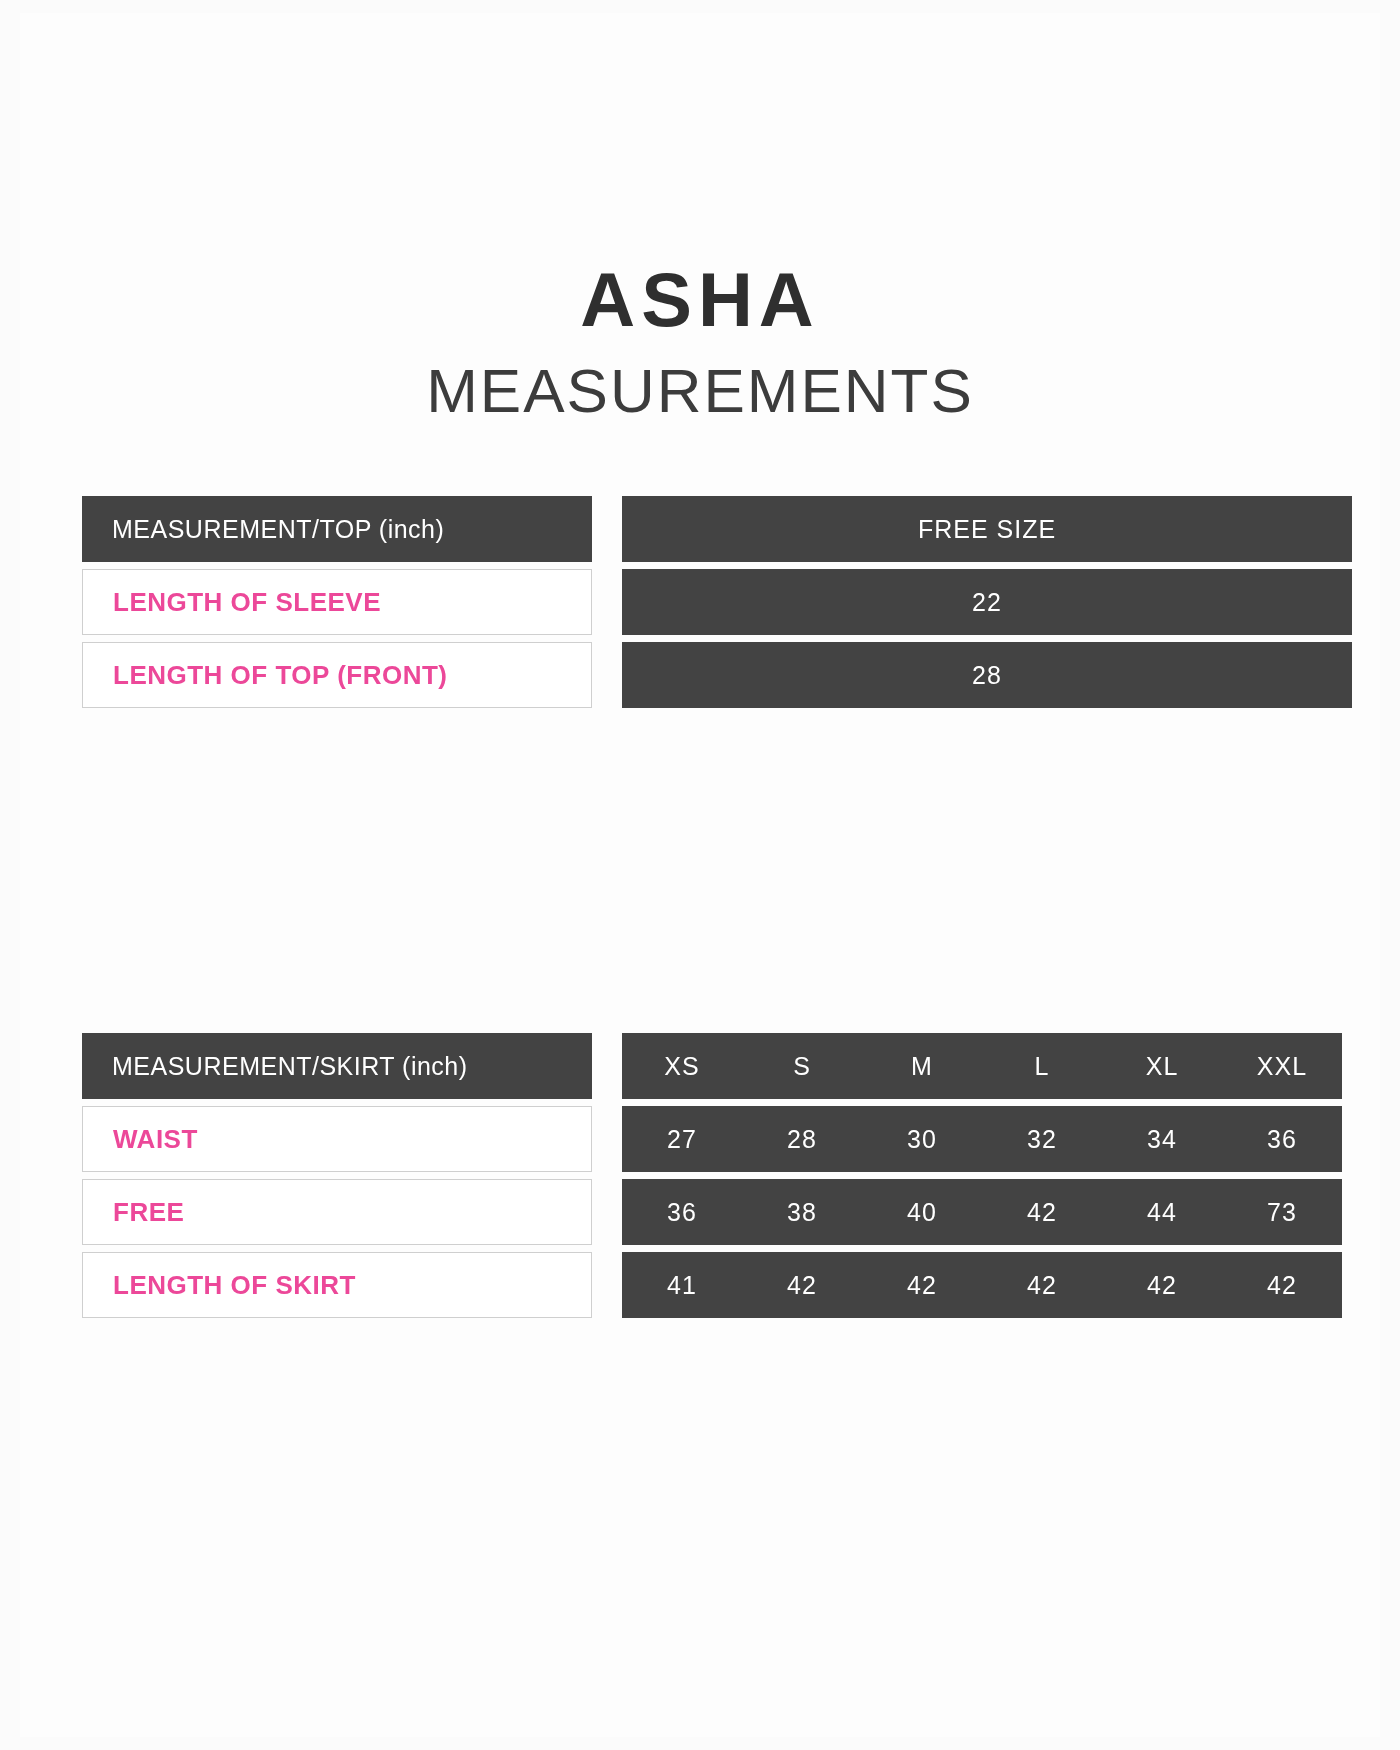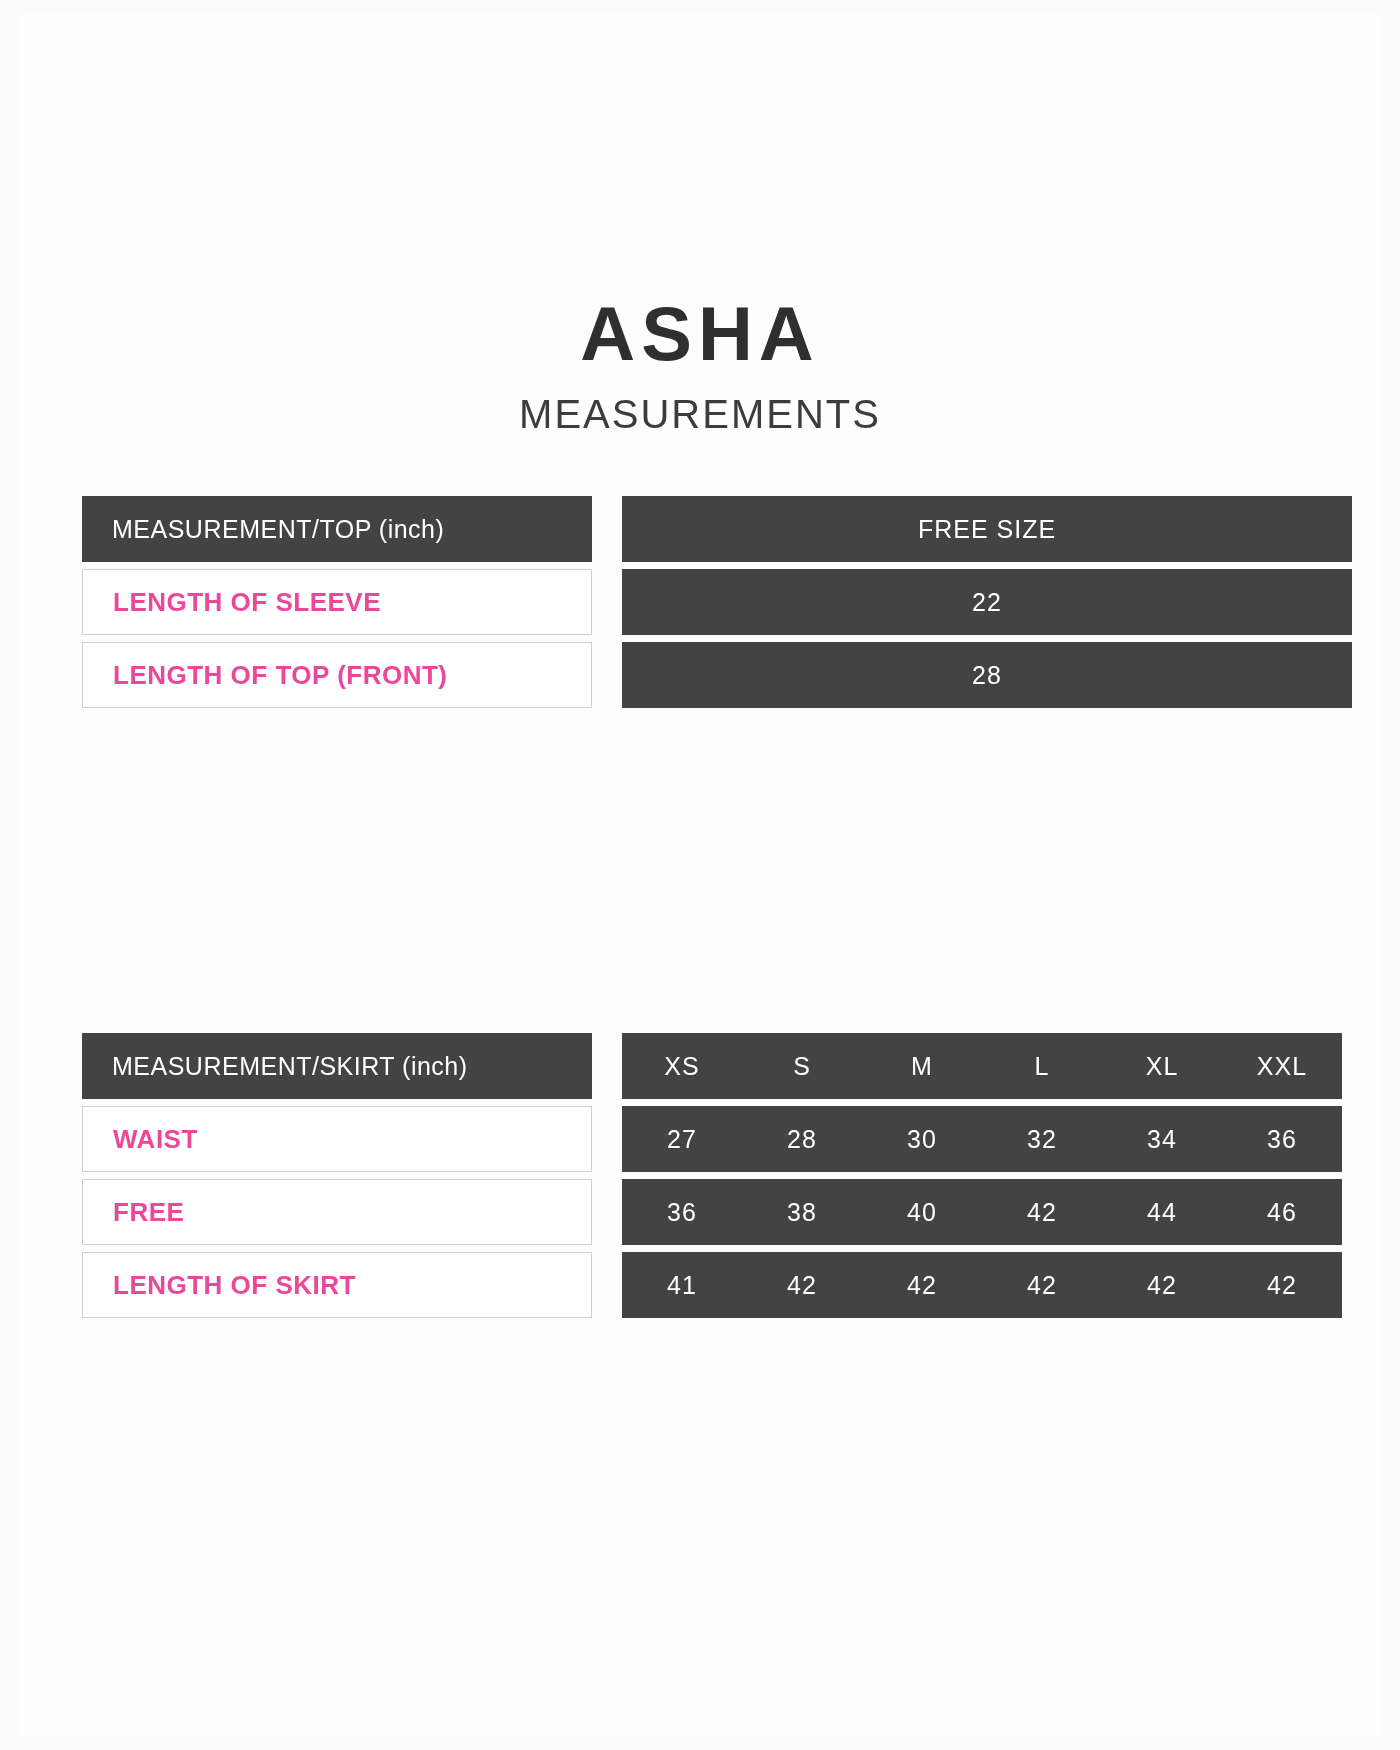--- a/index.html
+++ b/index.html
@@ -25,35 +25,35 @@
     position: absolute;
     left: 20px;
     top: 13px;
     width: 1360px;
     height: 1724px;
     background: #fdfdfd;
   }
   .title-block {
     position: absolute;
     left: 0;
-    top: 283px;
+    top: 249px;
     width: 1360px;
     text-align: center;
   }
   .brand {
     font-size: 76px;
     font-weight: bold;
     letter-spacing: 6px;
     color: #2f2f2f;
     line-height: 1;
     margin: 0;
   }
   .subtitle {
     margin: 22px 0 0 0;
-    font-size: 40px;
+    font-size: 62px;
     font-weight: 300;
     letter-spacing: 2px;
     color: #3c3c3c;
     line-height: 1;
   }
 
   
   .table-wrap {
     position: absolute;
   }
@@ -203,21 +203,21 @@
       <div class="row">
         <div class="label-col">
           <div class="label-cell">FREE</div>
         </div>
         <div class="cells">
           <div class="cell-dark size-cell">36</div>
           <div class="cell-dark size-cell">38</div>
           <div class="cell-dark size-cell">40</div>
           <div class="cell-dark size-cell">42</div>
           <div class="cell-dark size-cell">44</div>
-          <div class="cell-dark size-cell">46</div>
+          <div class="cell-dark size-cell">73</div>
         </div>
       </div>
 
       <div class="vgap"></div>
 
       <div class="row">
         <div class="label-col">
           <div class="label-cell">LENGTH OF SKIRT</div>
         </div>
         <div class="cells">

